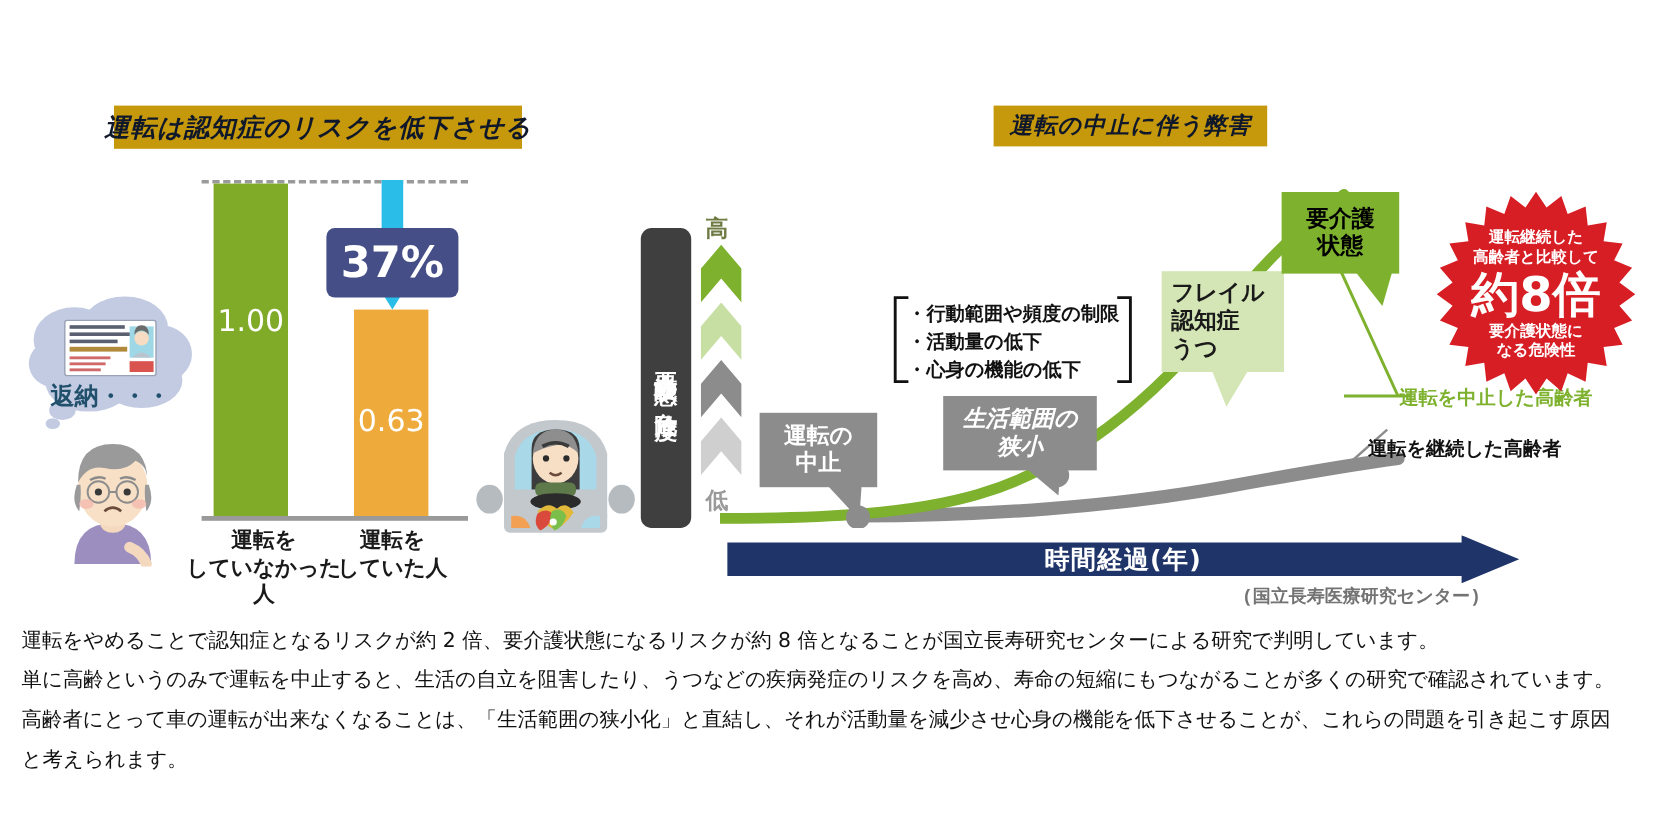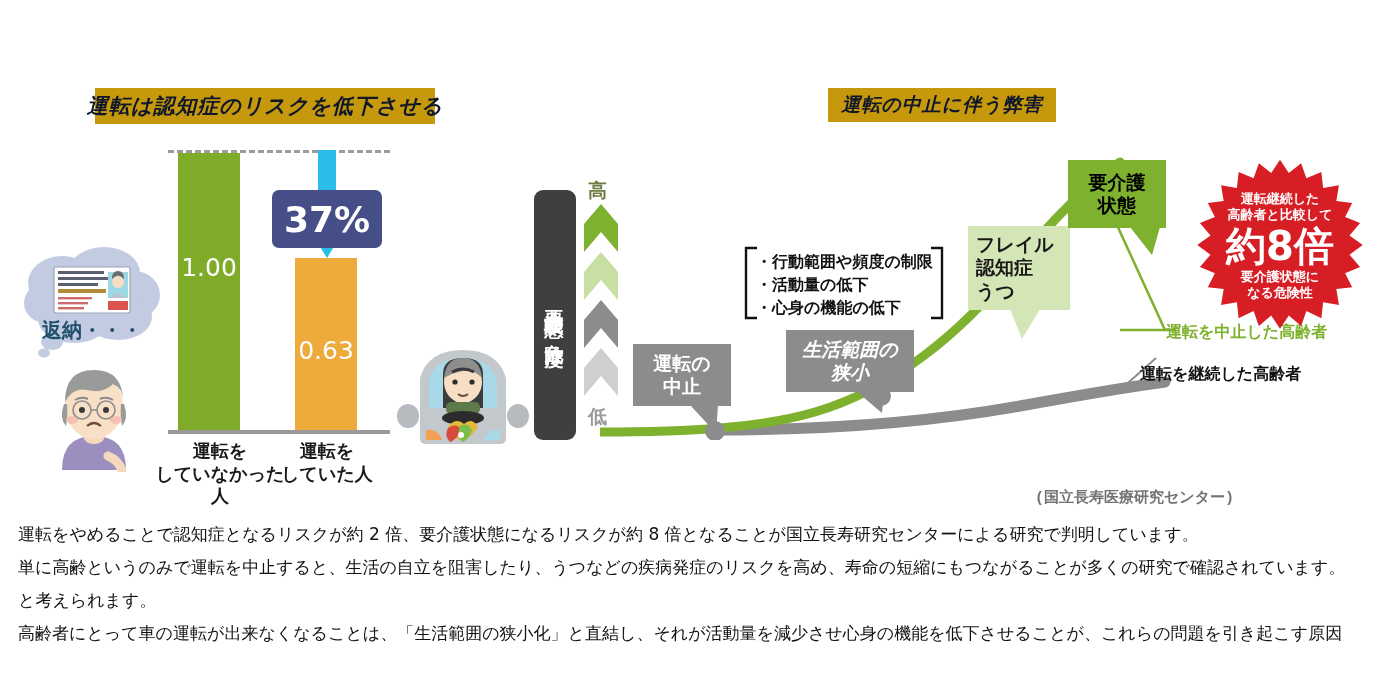--- a/index.html
+++ b/index.html
@@ -301,23 +301,29 @@
                 display:flex;flex-direction:column;align-items:center;justify-content:center;
                 color:#fff;text-align:center;">
       <div class="burst-l1" style="white-space:pre-line;">運転継続した
 高齢者と比較して</div>
       <div class="burst-big" style="margin:2px 0 3px;">約8倍</div>
       <div class="burst-l3" style="white-space:pre-line;">要介護状態に
 なる危険性</div>
     </div>
   </div>
 
+  <div class="abs" style="left:606px;top:446px;width:660px;height:40px;">
+    <svg width="660" height="40" viewBox="0 0 660 40" style="position:absolute;left:0;top:0;">
+      <polygon points="0,6 612,6 612,0 660,20 612,40 612,34 0,34" fill="#1F3468"></polygon>
+    </svg>
+    <div class="time-arrow-label" style="left:0;">時間経過(年)</div>
+  </div>
 
   <div class="source-note" style="left:1035px;top:488px;">(国立長寿医療研究センター)</div>
 
   <div class="para">
     <p>運転をやめることで認知症となるリスクが約 2 倍、要介護状態になるリスクが約 8 倍となることが国立長寿研究センターによる研究で判明しています。</p>
     <p>単に高齢というのみで運転を中止すると、生活の自立を阻害したり、うつなどの疾病発症のリスクを高め、寿命の短縮にもつながることが多くの研究で確認されています。</p>
+    <p>高齢者にとって車の運転が出来なくなることは、「生活範囲の狭小化」と直結し、それが活動量を減少させ心身の機能を低下させることが、これらの問題を引き起こす原因</p>
     <p>と考えられます。</p>
-    <p>高齢者にとって車の運転が出来なくなることは、「生活範囲の狭小化」と直結し、それが活動量を減少させ心身の機能を低下させることが、これらの問題を引き起こす原因</p>
   </div>
 
 </div>
 
 </body></html>

